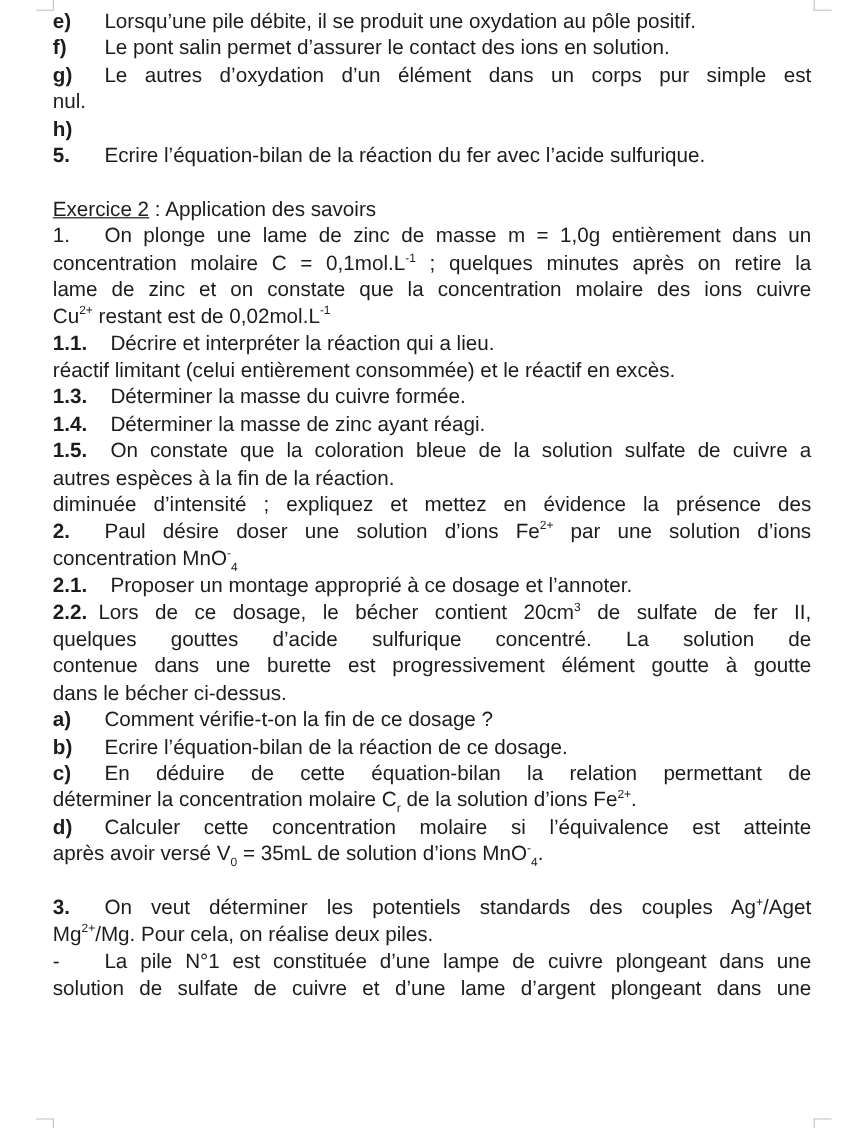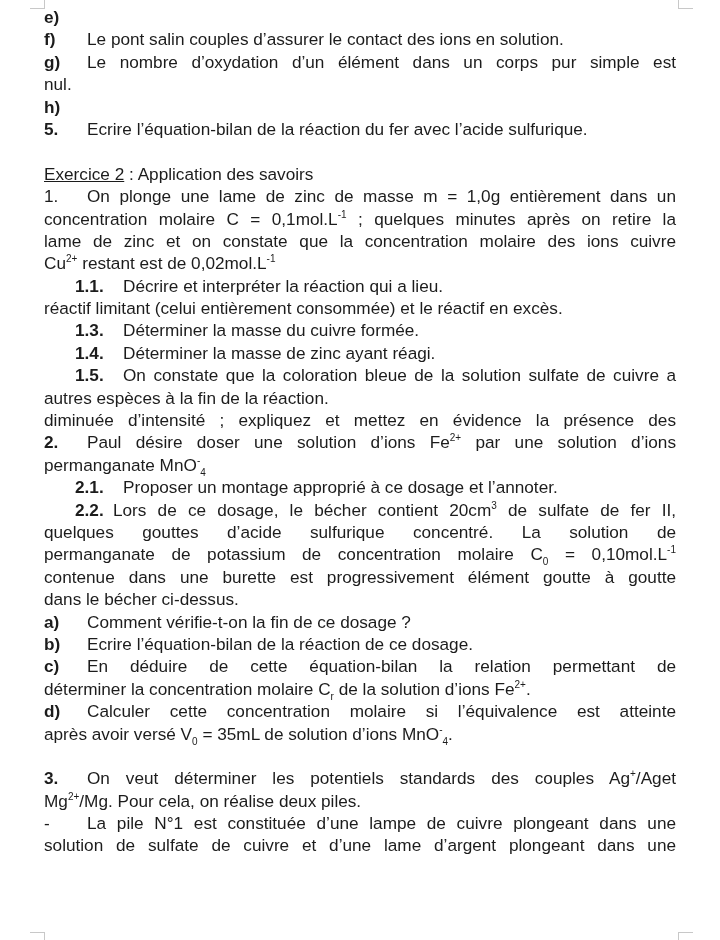--- a/index.html
+++ b/index.html
@@ -13,48 +13,49 @@
   .c-tr { left: 678px; top: 0; border-width: 0 0 1px 1px; }
   .c-bl { left: 30px; top: 932px; border-width: 1px 1px 0 0; }
   .c-br { left: 678px; top: 932px; border-width: 1px 0 0 1px; }
 
   .page { position: absolute; left: 44px; top: 6px; width: 632px; font-size: 17.2px; line-height: 22.4px; }
   .line { white-space: nowrap; height: 22.4px; }
   .just { text-align: justify; text-align-last: justify; white-space: normal; }
   .item { display: flex; }
   .lbl { display: inline-block; width: 43px; flex: none; font-weight: bold; }
   .num { display: inline-block; width: 43px; flex: none; }
-  .sub { display: inline-block; font-weight: bold; width: 48px; flex: none; margin-left: 31px; }
+  .sub { display: inline-block; font-weight: bold; width: 48px; flex: none; }
   .grow { flex: 1; }
   .gap { height: 22.4px; }
   .title u { text-decoration: underline; }
   sup { font-size: 10px; vertical-align: 7px; line-height: 0; }
   sub { font-size: 10px; vertical-align: -5px; line-height: 0; }
   .bold { font-weight: bold; }
 </style>
 </head>
 <body>
 
 <div class="corner c-tl"></div>
 <div class="corner c-tr"></div>
 <div class="corner c-bl"></div>
 <div class="corner c-br"></div>
 
 <div class="page">
 
   <div class="line item">
     <span class="lbl">e)</span>
+    <span>Lorsqu’une pile débite, il se produit une oxydation au pôle positif.</span>
   </div>
   <div class="line item">
     <span class="lbl">f)</span>
-    <span>Le pont salin couples d’assurer le contact des ions en solution.</span>
+    <span>Le pont salin permet d’assurer le contact des ions en solution.</span>
   </div>
   <div class="line item">
     <span class="lbl">g)</span>
-    <span class="grow just">Le nombre d’oxydation d’un élément dans un corps pur simple est</span>
+    <span class="grow just">Le autres d’oxydation d’un élément dans un corps pur simple est</span>
   </div>
   <div class="line">nul.</div>
   <div class="line item">
     <span class="lbl">h)</span>
   </div>
   <div class="line item">
     <span class="lbl">5.</span>
     <span>Ecrire l’équation-bilan de la réaction du fer avec l’acide sulfurique.</span>
   </div>
 
@@ -89,32 +90,31 @@
     <span class="sub">1.5.</span>
     <span class="grow just">On constate que la coloration bleue de la solution sulfate de cuivre a</span>
   </div>
   <div class="line">autres espèces à la fin de la réaction.</div>
   <div class="line just">diminuée d’intensité ; expliquez et mettez en évidence la présence des</div>
 
   <div class="line item">
     <span class="num bold">2.</span>
     <span class="grow just"><span>Paul désire doser une solution d’ions Fe</span><sup>2+</sup><span> par une solution d’ions</span></span>
   </div>
-  <div class="line"><span>permanganate MnO</span><sup>-</sup><sub>4</sub></div>
+  <div class="line"><span>concentration MnO</span><sup>-</sup><sub>4</sub></div>
 
   <div class="line item">
     <span class="sub">2.1.</span>
     <span>Proposer un montage approprié à ce dosage et l’annoter.</span>
   </div>
   <div class="line item">
     <span class="sub" style="width:38px">2.2.</span>
     <span class="grow just"><span>Lors de ce dosage, le bécher contient 20cm</span><sup>3</sup><span> de sulfate de fer II,</span></span>
   </div>
   <div class="line just">quelques gouttes d’acide sulfurique concentré. La solution de</div>
-  <div class="line just"><span>permanganate de potassium de concentration molaire C</span><sub>0</sub><span> = 0,10mol.L</span><sup>-1</sup></div>
   <div class="line just">contenue dans une burette est progressivement élément goutte à goutte</div>
   <div class="line">dans le bécher ci-dessus.</div>
 
   <div class="line item">
     <span class="lbl">a)</span>
     <span>Comment vérifie-t-on la fin de ce dosage ?</span>
   </div>
   <div class="line item">
     <span class="lbl">b)</span>
     <span>Ecrire l’équation-bilan de la réaction de ce dosage.</span>

